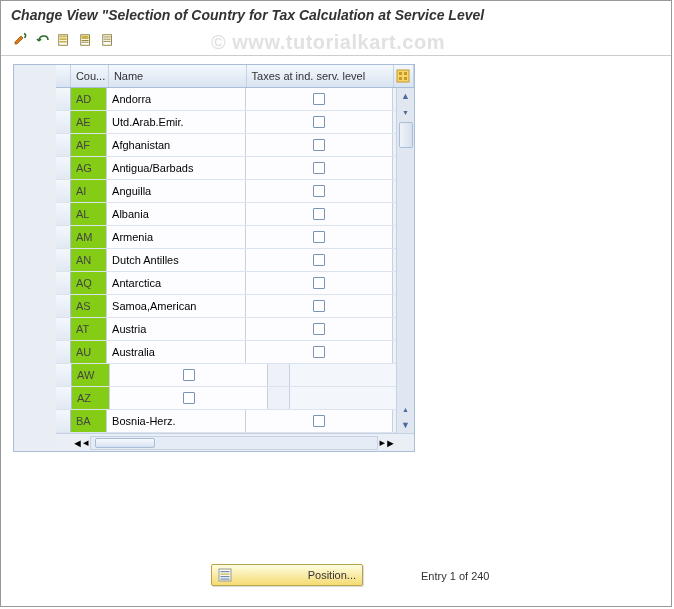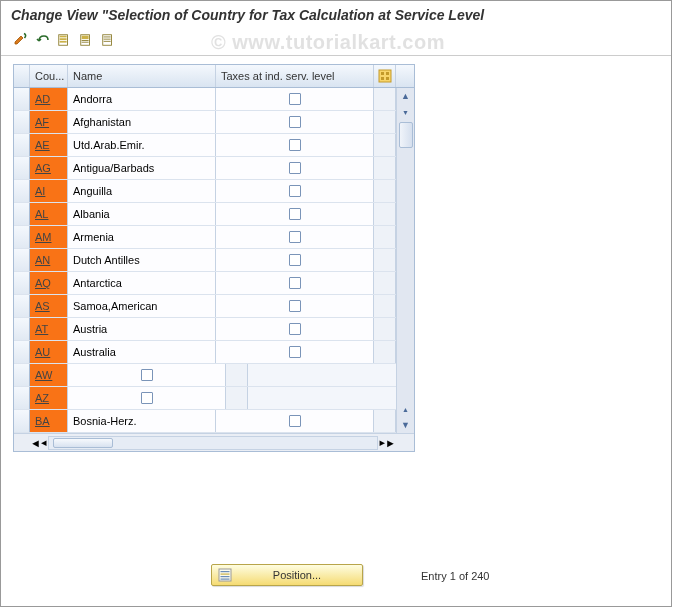--- a/index.html
+++ b/index.html
@@ -54,20 +54,21 @@
     .content {
       border-top: 1px solid #ccc;
       padding: 8px 12px;
     }
     .table-container {
       border: 1px solid #a9bdd6;
       background: #e9eef5;
       width: 402px;
       display: flex;
       flex-direction: column;
+      padding-left: 42px;
     }
     .table-header {
       display: flex;
       background: linear-gradient(#f4f8fd, #d9e4f1);
       border-bottom: 1px solid #a9bdd6;
     }
     .th, .td {
       border-right: 1px solid #c5d2e3;
       padding: 3px 5px;
       height: 22px;
@@ -93,23 +94,22 @@
       border-bottom: 1px solid #dbe3ee;
     }
     .table-row .td {
       background: #fdfdff;
     }
     .table-row .col-sel {
       background: linear-gradient(#f4f8fd, #e1e9f3);
       border-right: 1px solid #a9bdd6;
     }
     .table-row .col-code {
-      background: #f97316;
+      background: #84cc16;
       color: #444;
-      text-decoration: underline;
     }
     .checkbox {
       width: 12px;
       height: 12px;
       border: 1px solid #7a94b8;
       background: #fff;
       border-radius: 1px;
     }
     .vscroll {
       position: absolute;
@@ -170,21 +170,21 @@
       background: linear-gradient(#fefde1, #f5db73);
       border: 1px solid #b8a54a;
       border-radius: 2px;
       display: flex;
       align-items: center;
       gap: 6px;
       padding: 0 6px;
       cursor: pointer;
       box-shadow: 1px 1px 1px rgba(0,0,0,0.15);
     }
-    .position-btn .label { flex:1; text-align:center; color:#333; }
+    .position-btn .label { flex:1; text-align:right; color:#333; }
     .entry-status {
       position: absolute;
       bottom: 24px;
       left: 420px;
       color: #333;
       margin-top: 36px;
     }
     .cfg-icon {
       width:14px; height:14px;
     }
@@ -260,31 +260,31 @@
             <div class="td col-sel"></div>
             <div class="td col-code">AD</div>
             <div class="td col-name">Andorra</div>
             <div class="td col-tax">
               <div class="checkbox"></div>
             </div>
             <div class="td col-cfg" style="background:#eef2f8"></div>
           </div>
           <div class="table-row">
             <div class="td col-sel"></div>
+            <div class="td col-code">AE</div>
+            <div class="td col-name">Utd.Arab.Emir.</div>
+            <div class="td col-tax">
+              <div class="checkbox"></div>
+            </div>
+            <div class="td col-cfg" style="background:#eef2f8"></div>
+          </div>
+          <div class="table-row">
+            <div class="td col-sel"></div>
             <div class="td col-code">AF</div>
             <div class="td col-name">Afghanistan</div>
-            <div class="td col-tax">
-              <div class="checkbox"></div>
-            </div>
-            <div class="td col-cfg" style="background:#eef2f8"></div>
-          </div>
-          <div class="table-row">
-            <div class="td col-sel"></div>
-            <div class="td col-code">AE</div>
-            <div class="td col-name">Utd.Arab.Emir.</div>
             <div class="td col-tax">
               <div class="checkbox"></div>
             </div>
             <div class="td col-cfg" style="background:#eef2f8"></div>
           </div>
           <div class="table-row">
             <div class="td col-sel"></div>
             <div class="td col-code">AG</div>
             <div class="td col-name">Antigua/Barbads</div>
             <div class="td col-tax">

